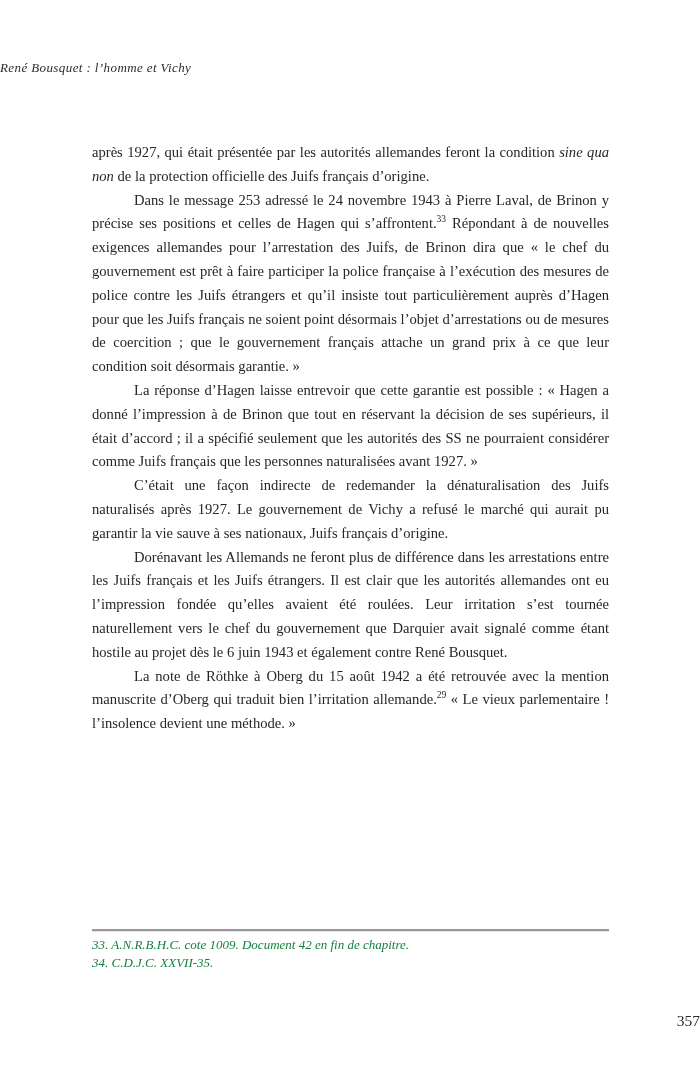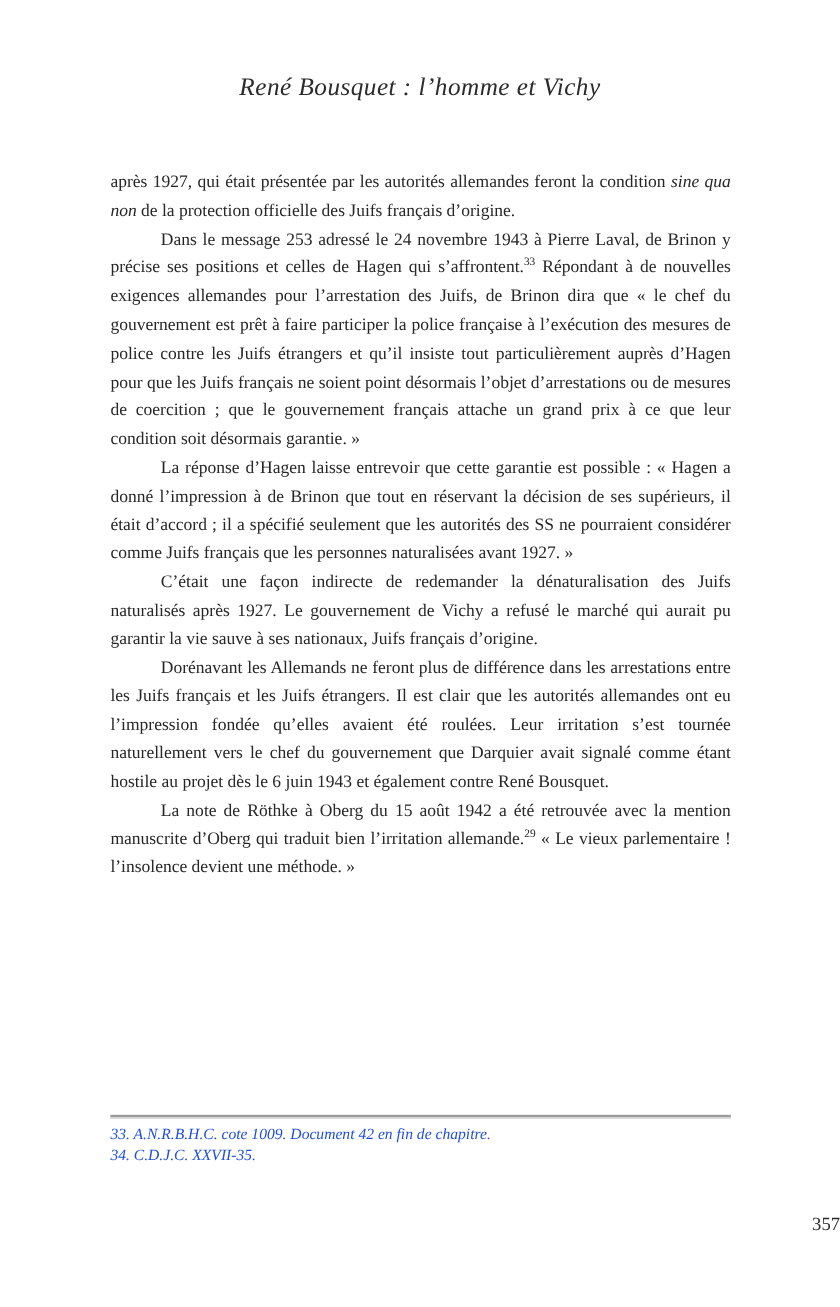--- a/index.html
+++ b/index.html
@@ -14,23 +14,23 @@
     background: #ffffff;
     font-family: "Liberation Serif", "DejaVu Serif", serif;
     color: #262626;
     overflow: hidden;
   }
   .running-header {
     position: absolute;
     top: 60px;
     left: 0;
     width: 700px;
-    text-align: center;
+    text-align: left;
     font-style: italic;
-    font-size: 21px;
+    font-size: 13px;
     letter-spacing: 0.4px;
     color: #2b2b2b;
   }
   .text-block {
     position: absolute;
     top: 141px;
     left: 92px;
     width: 517px;
     height: 784px;
     overflow: hidden;
@@ -67,21 +67,21 @@
     border-bottom: 1px solid #e3e3e3;
   }
   .footnotes {
     position: absolute;
     top: 936px;
     left: 92px;
     width: 517px;
     font-style: italic;
     font-size: 13px;
     line-height: 17.5px;
-    color: #1d4ed8;
+    color: #15803d;
   }
   .footnotes p {
     margin: 0;
   }
   .page-number {
     position: absolute;
     top: 1012px;
     left: 0;
     width: 700px;
     text-align: right;

